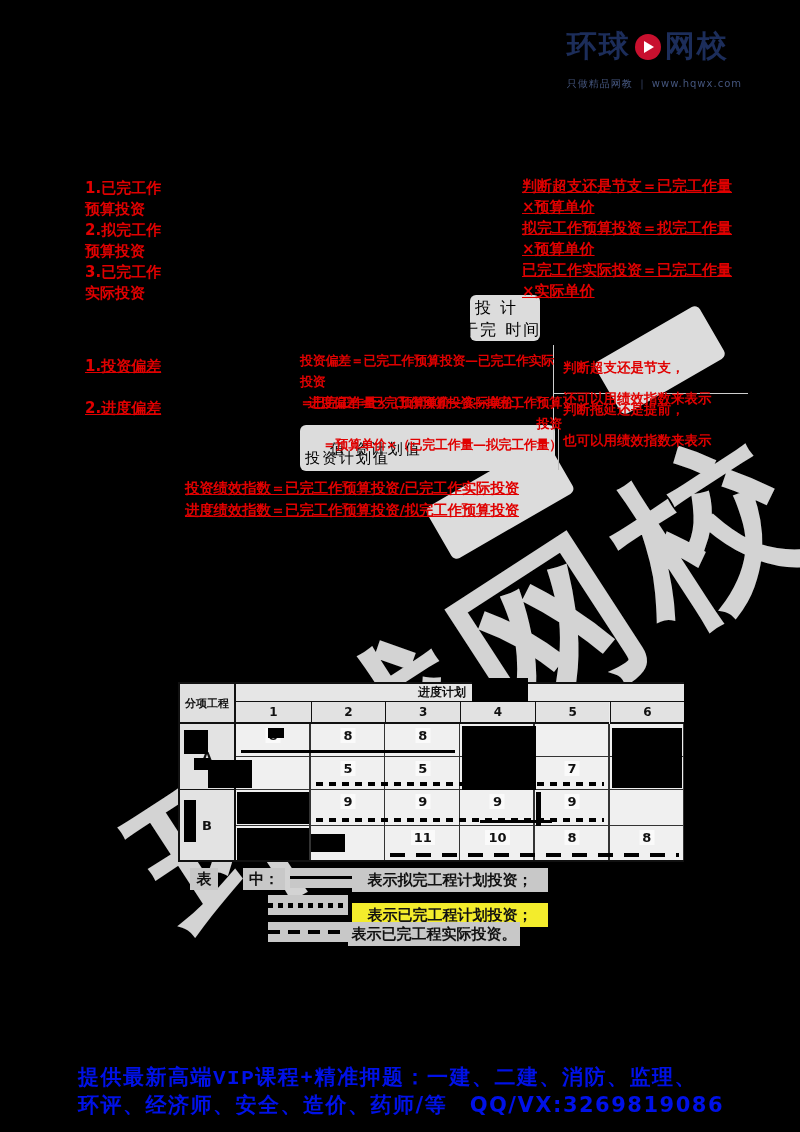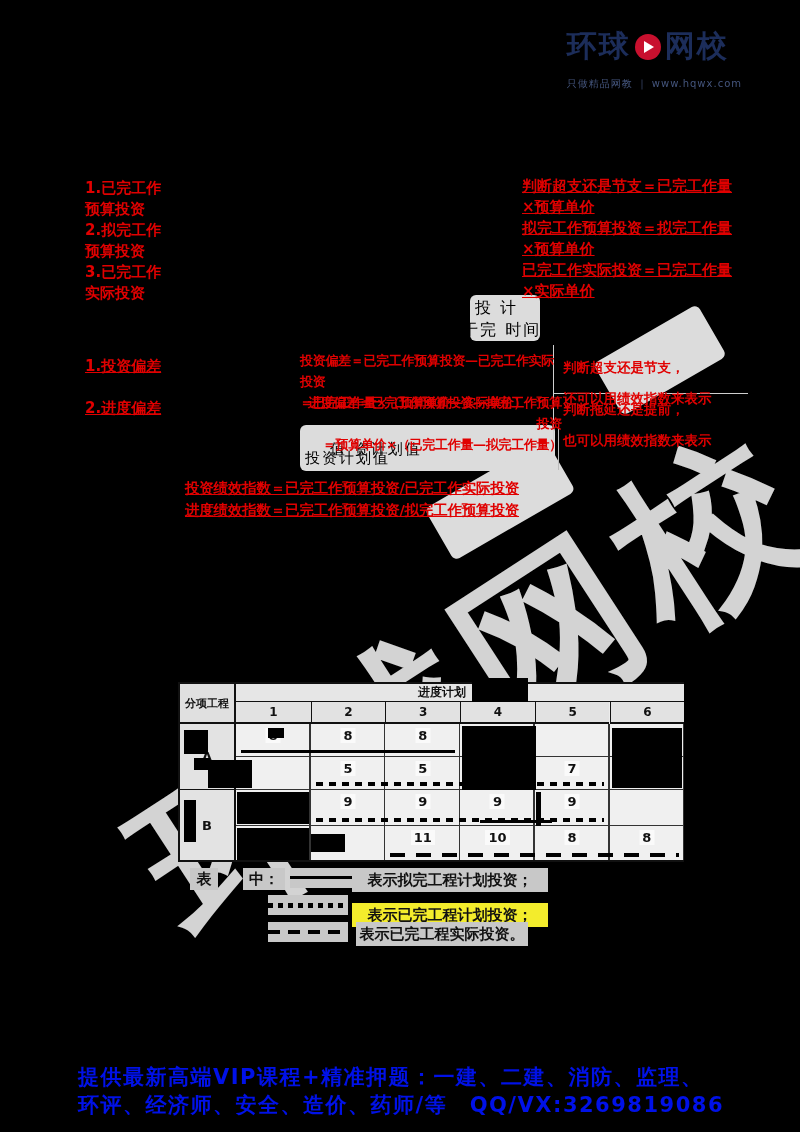--- a/index.html
+++ b/index.html
@@ -194,17 +194,17 @@
       <i class="ls-solid"></i>
     </div>
     <div class="legend-chip" style="left:352px;top:868px;width:196px;height:24px;">表示拟完工程计划投资；</div>
     <div class="legend-sample" style="left:268px;top:895px;">
       <i class="ls-dotted"></i>
     </div>
     <div class="legend-chip hl" style="left:352px;top:895px;width:196px;height:24px;">表示已完工程计划投资；</div>
     <div class="legend-sample" style="left:268px;top:922px;">
       <i class="ls-dashed"></i>
     </div>
-    <div class="legend-chip" style="left:356px;top:922px;width:172px;height:24px;">表示已完工程实际投资。</div>
-  </div>
-
-<div class="footer-line" style="left:78px;top:1063px;">提供最新高端VIP课程+精准押题：一建、二建、消防、监理、</div>
+    <div class="legend-chip" style="left:348px;top:922px;width:172px;height:24px;">表示已完工程实际投资。</div>
+  </div>
+
+<div class="footer-line" style="left:78px;top:1063px;font-family:Liberation Mono, monospace;">提供最新高端VIP课程+精准押题：一建、二建、消防、监理、</div>
 <div class="footer-line" style="left:78px;top:1091px;">环评、经济师、安全、造价、药师/等　QQ/VX:3269819086</div>
 
 </body></html>

